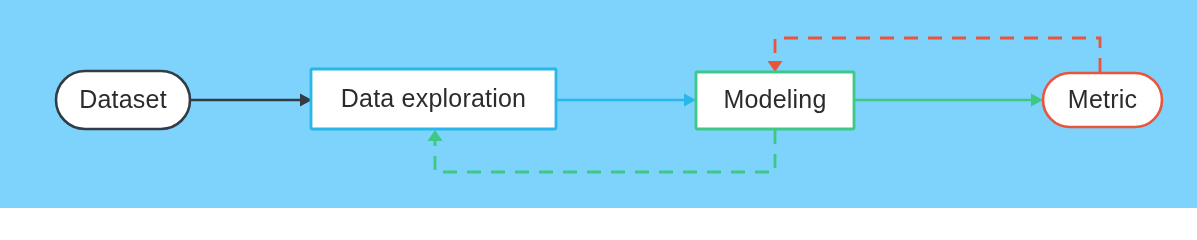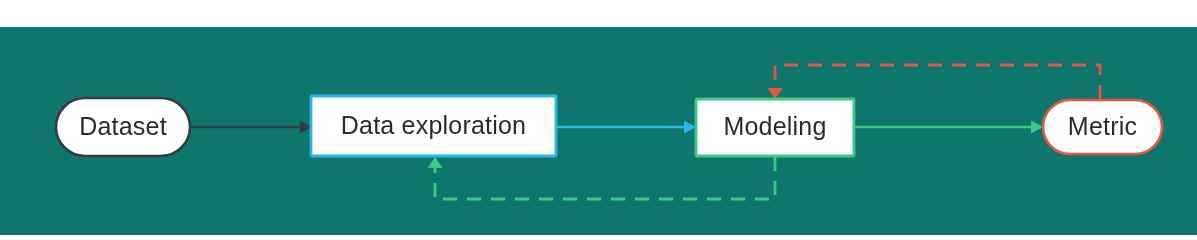--- a/index.html
+++ b/index.html
@@ -8,23 +8,22 @@
     padding: 0;
     background: #ffffff;
   }
   body {
     font-family: "Liberation Sans", sans-serif;
   }
   #diagram-canvas {
     position: relative;
     width: 1197px;
     height: 208px;
-    background: #0f766e;
+    background: #7dd3fc;
     overflow: hidden;
-    margin-top: 27px;
   }
   #flow-svg {
     position: absolute;
     top: 0;
     left: 0;
     width: 1197px;
     height: 208px;
   }
   .node-label {
     font-family: "Liberation Sans", sans-serif;

